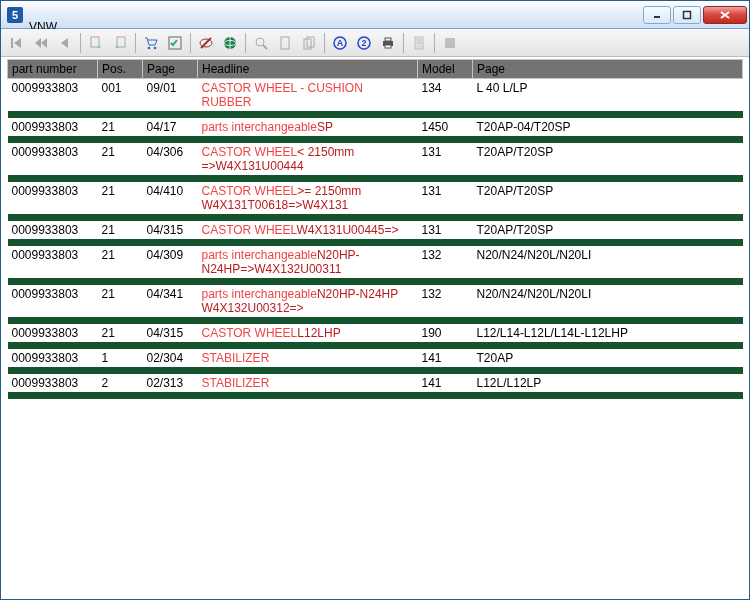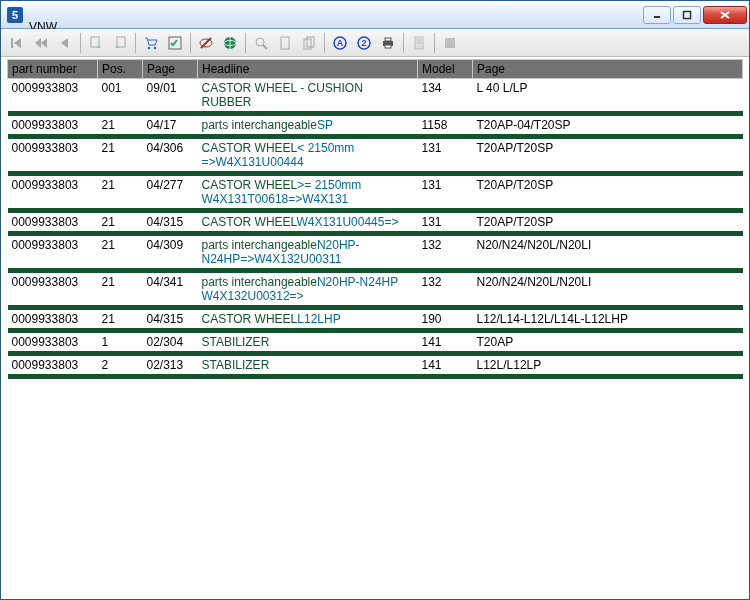--- a/index.html
+++ b/index.html
@@ -91,28 +91,28 @@
   .grid th {
     background: #737373;
     border: 1px solid #c4c4c4;
     text-align: left;
     font-weight: normal;
     padding: 2px 4px;
     color: #000;
     font-size: 12px;
   }
   .grid td {
-    border-bottom: 5px solid #14532d;
+    border-bottom: 7px solid #14532d;
     padding: 2px 4px;
     vertical-align: top;
     font-size: 12px;
     color: #000;
   }
-  .grid td .link { color: #14532d; }
-  .grid td .plain { color: #0369a1; }
+  .grid td .link { color: #ef4444; }
+  .grid td .plain { color: #b91c1c; }
   .col-part  { width: 90px; }
   .col-pos   { width: 45px; }
   .col-page  { width: 55px; }
   .col-head  { width: 220px; }
   .col-fam   { width: 55px; }
   .col-model { width: auto; }
 </style>
 </head>
 <body>
 
@@ -282,35 +282,35 @@
             <td>09/01</td>
             <td><span class="link">CASTOR WHEEL - CUSHION RUBBER</span></td>
             <td>134</td>
             <td>L 40 L/LP</td>
           </tr>
           <tr>
             <td>0009933803</td>
             <td>21</td>
             <td>04/17</td>
             <td><span class="link">parts interchangeable</span><span class="plain">SP</span></td>
-            <td>1158</td>
+            <td>1450</td>
             <td>T20AP-04/T20SP</td>
           </tr>
           <tr>
             <td>0009933803</td>
             <td>21</td>
             <td>04/306</td>
             <td><span class="link">CASTOR WHEEL</span><span class="plain">&lt; 2150mm =&gt;W4X131U00444</span></td>
             <td>131</td>
             <td>T20AP/T20SP</td>
           </tr>
           <tr>
             <td>0009933803</td>
             <td>21</td>
-            <td>04/277</td>
+            <td>04/410</td>
             <td><span class="link">CASTOR WHEEL</span><span class="plain">&gt;= 2150mm W4X131T00618=&gt;W4X131</span></td>
             <td>131</td>
             <td>T20AP/T20SP</td>
           </tr>
           <tr>
             <td>0009933803</td>
             <td>21</td>
             <td>04/315</td>
             <td><span class="link">CASTOR WHEEL</span><span class="plain">W4X131U00445=&gt;</span></td>
             <td>131</td>

